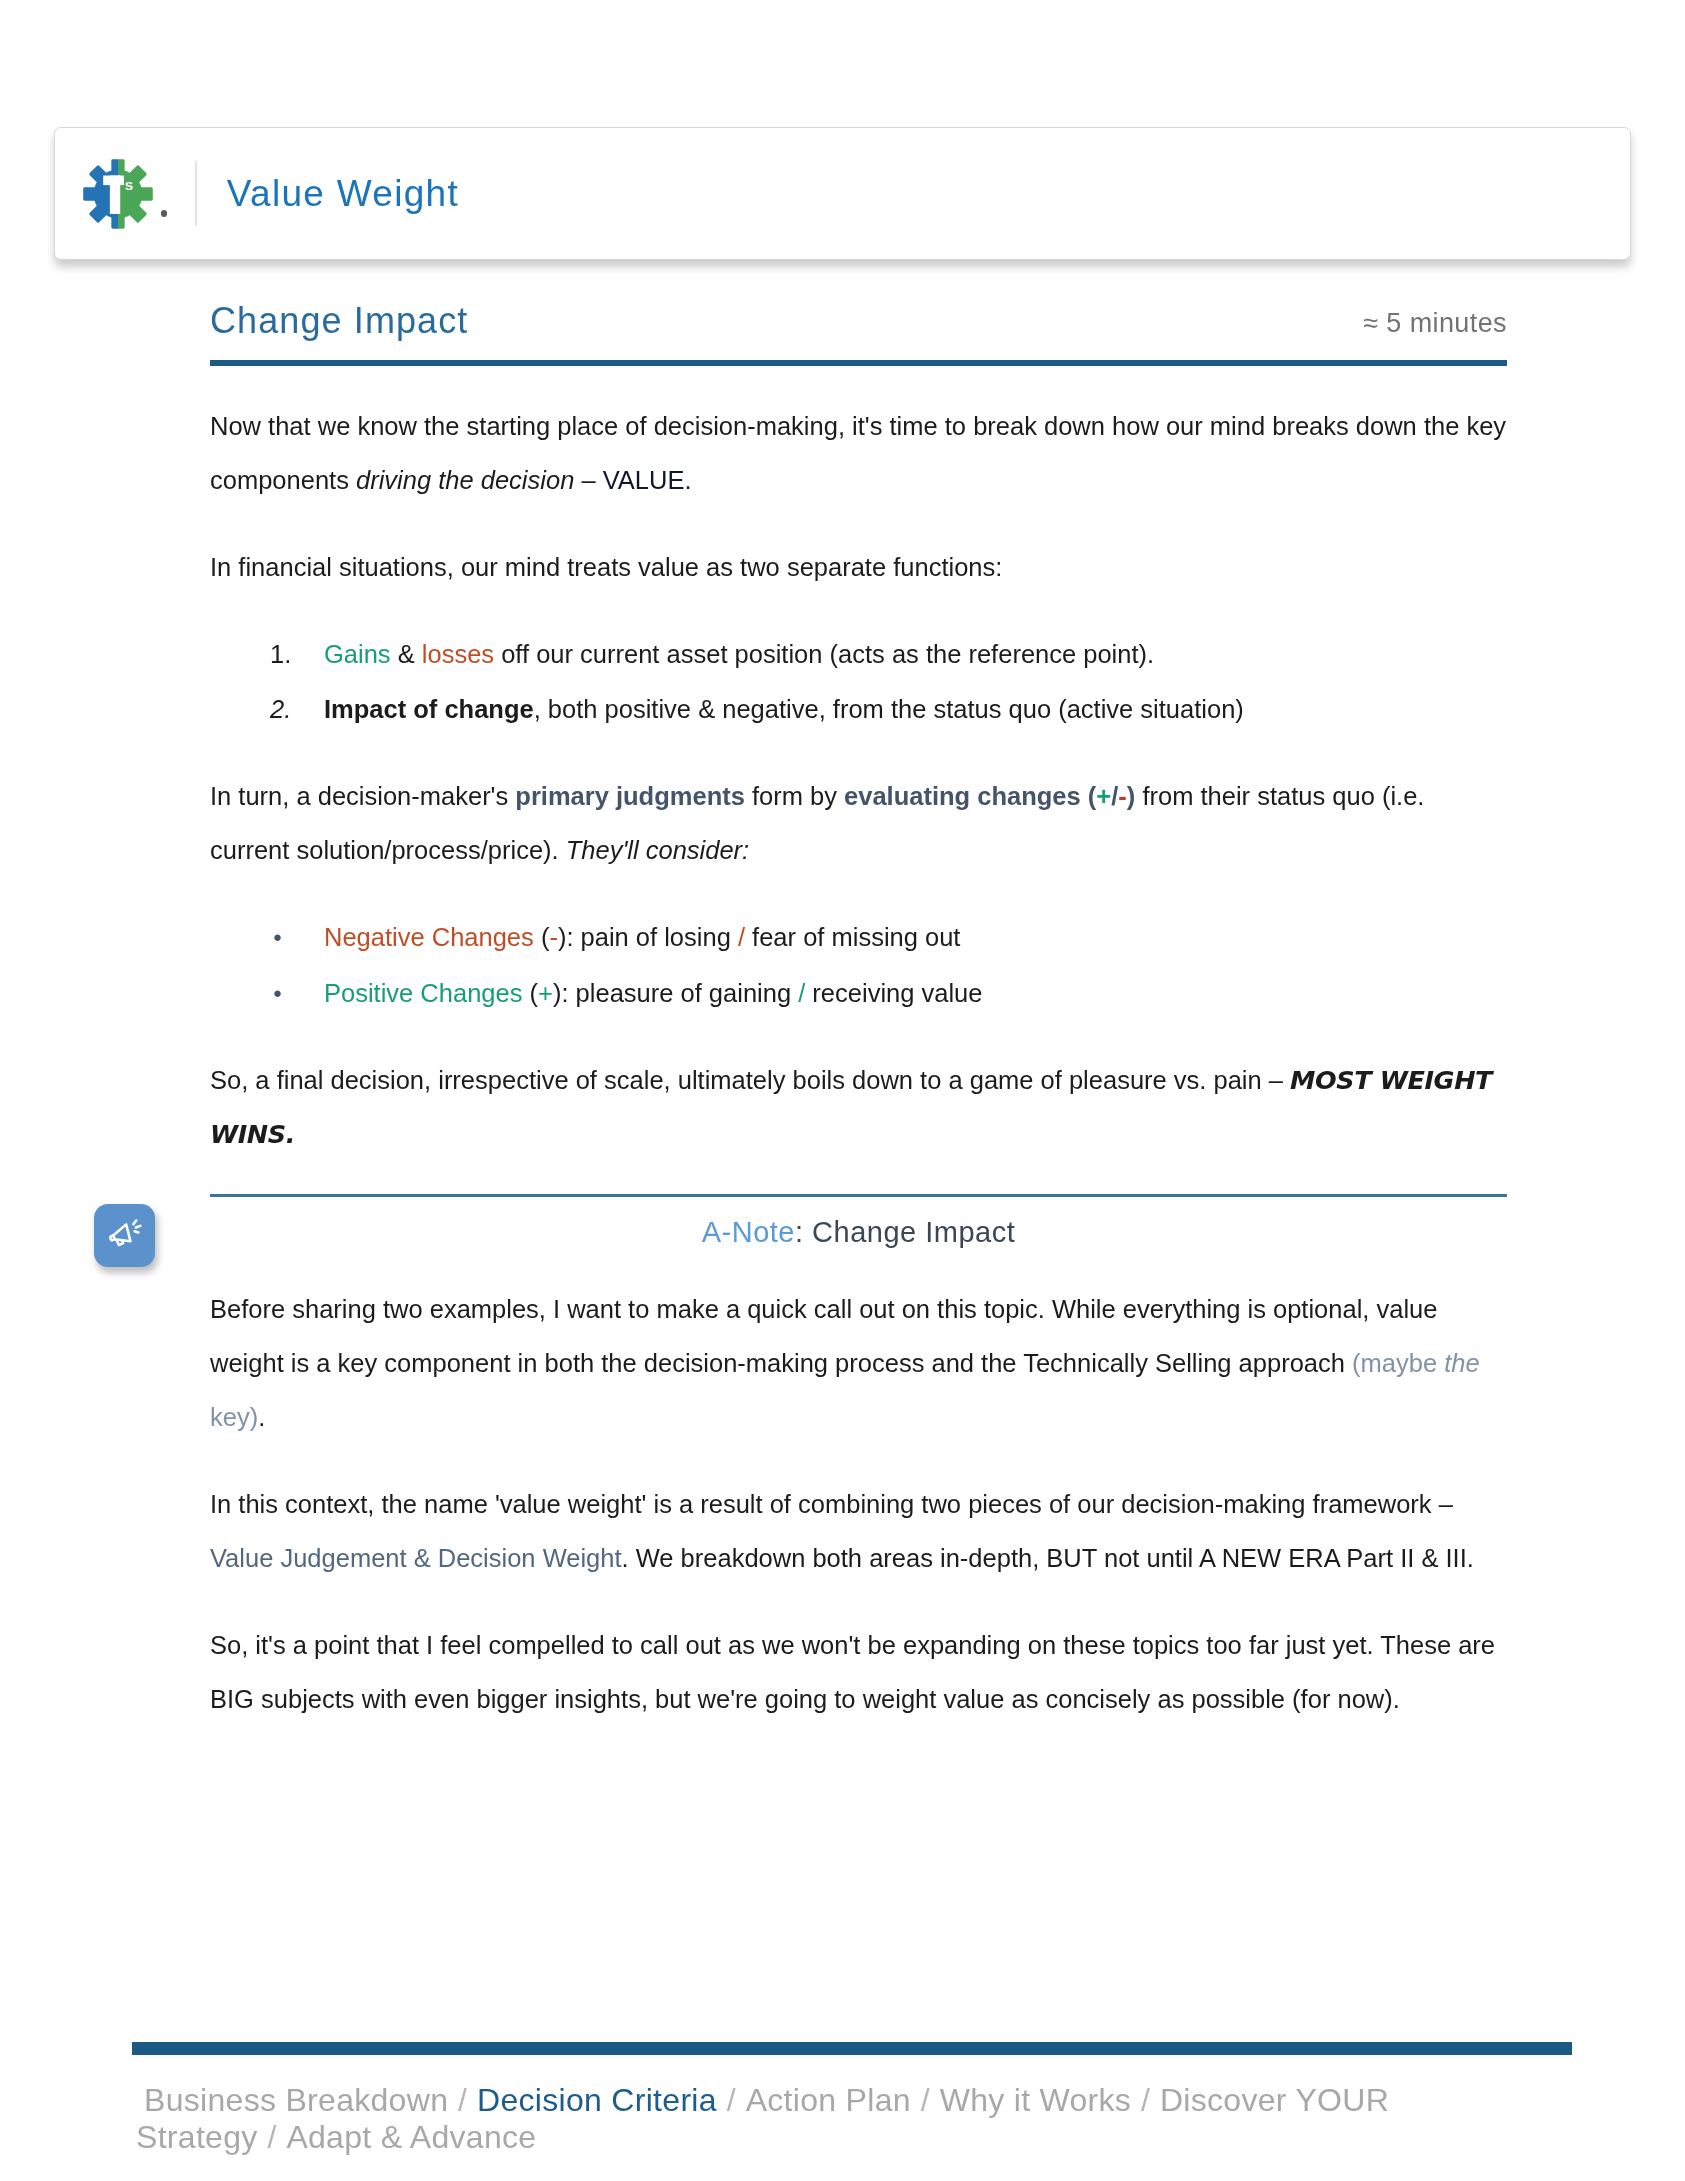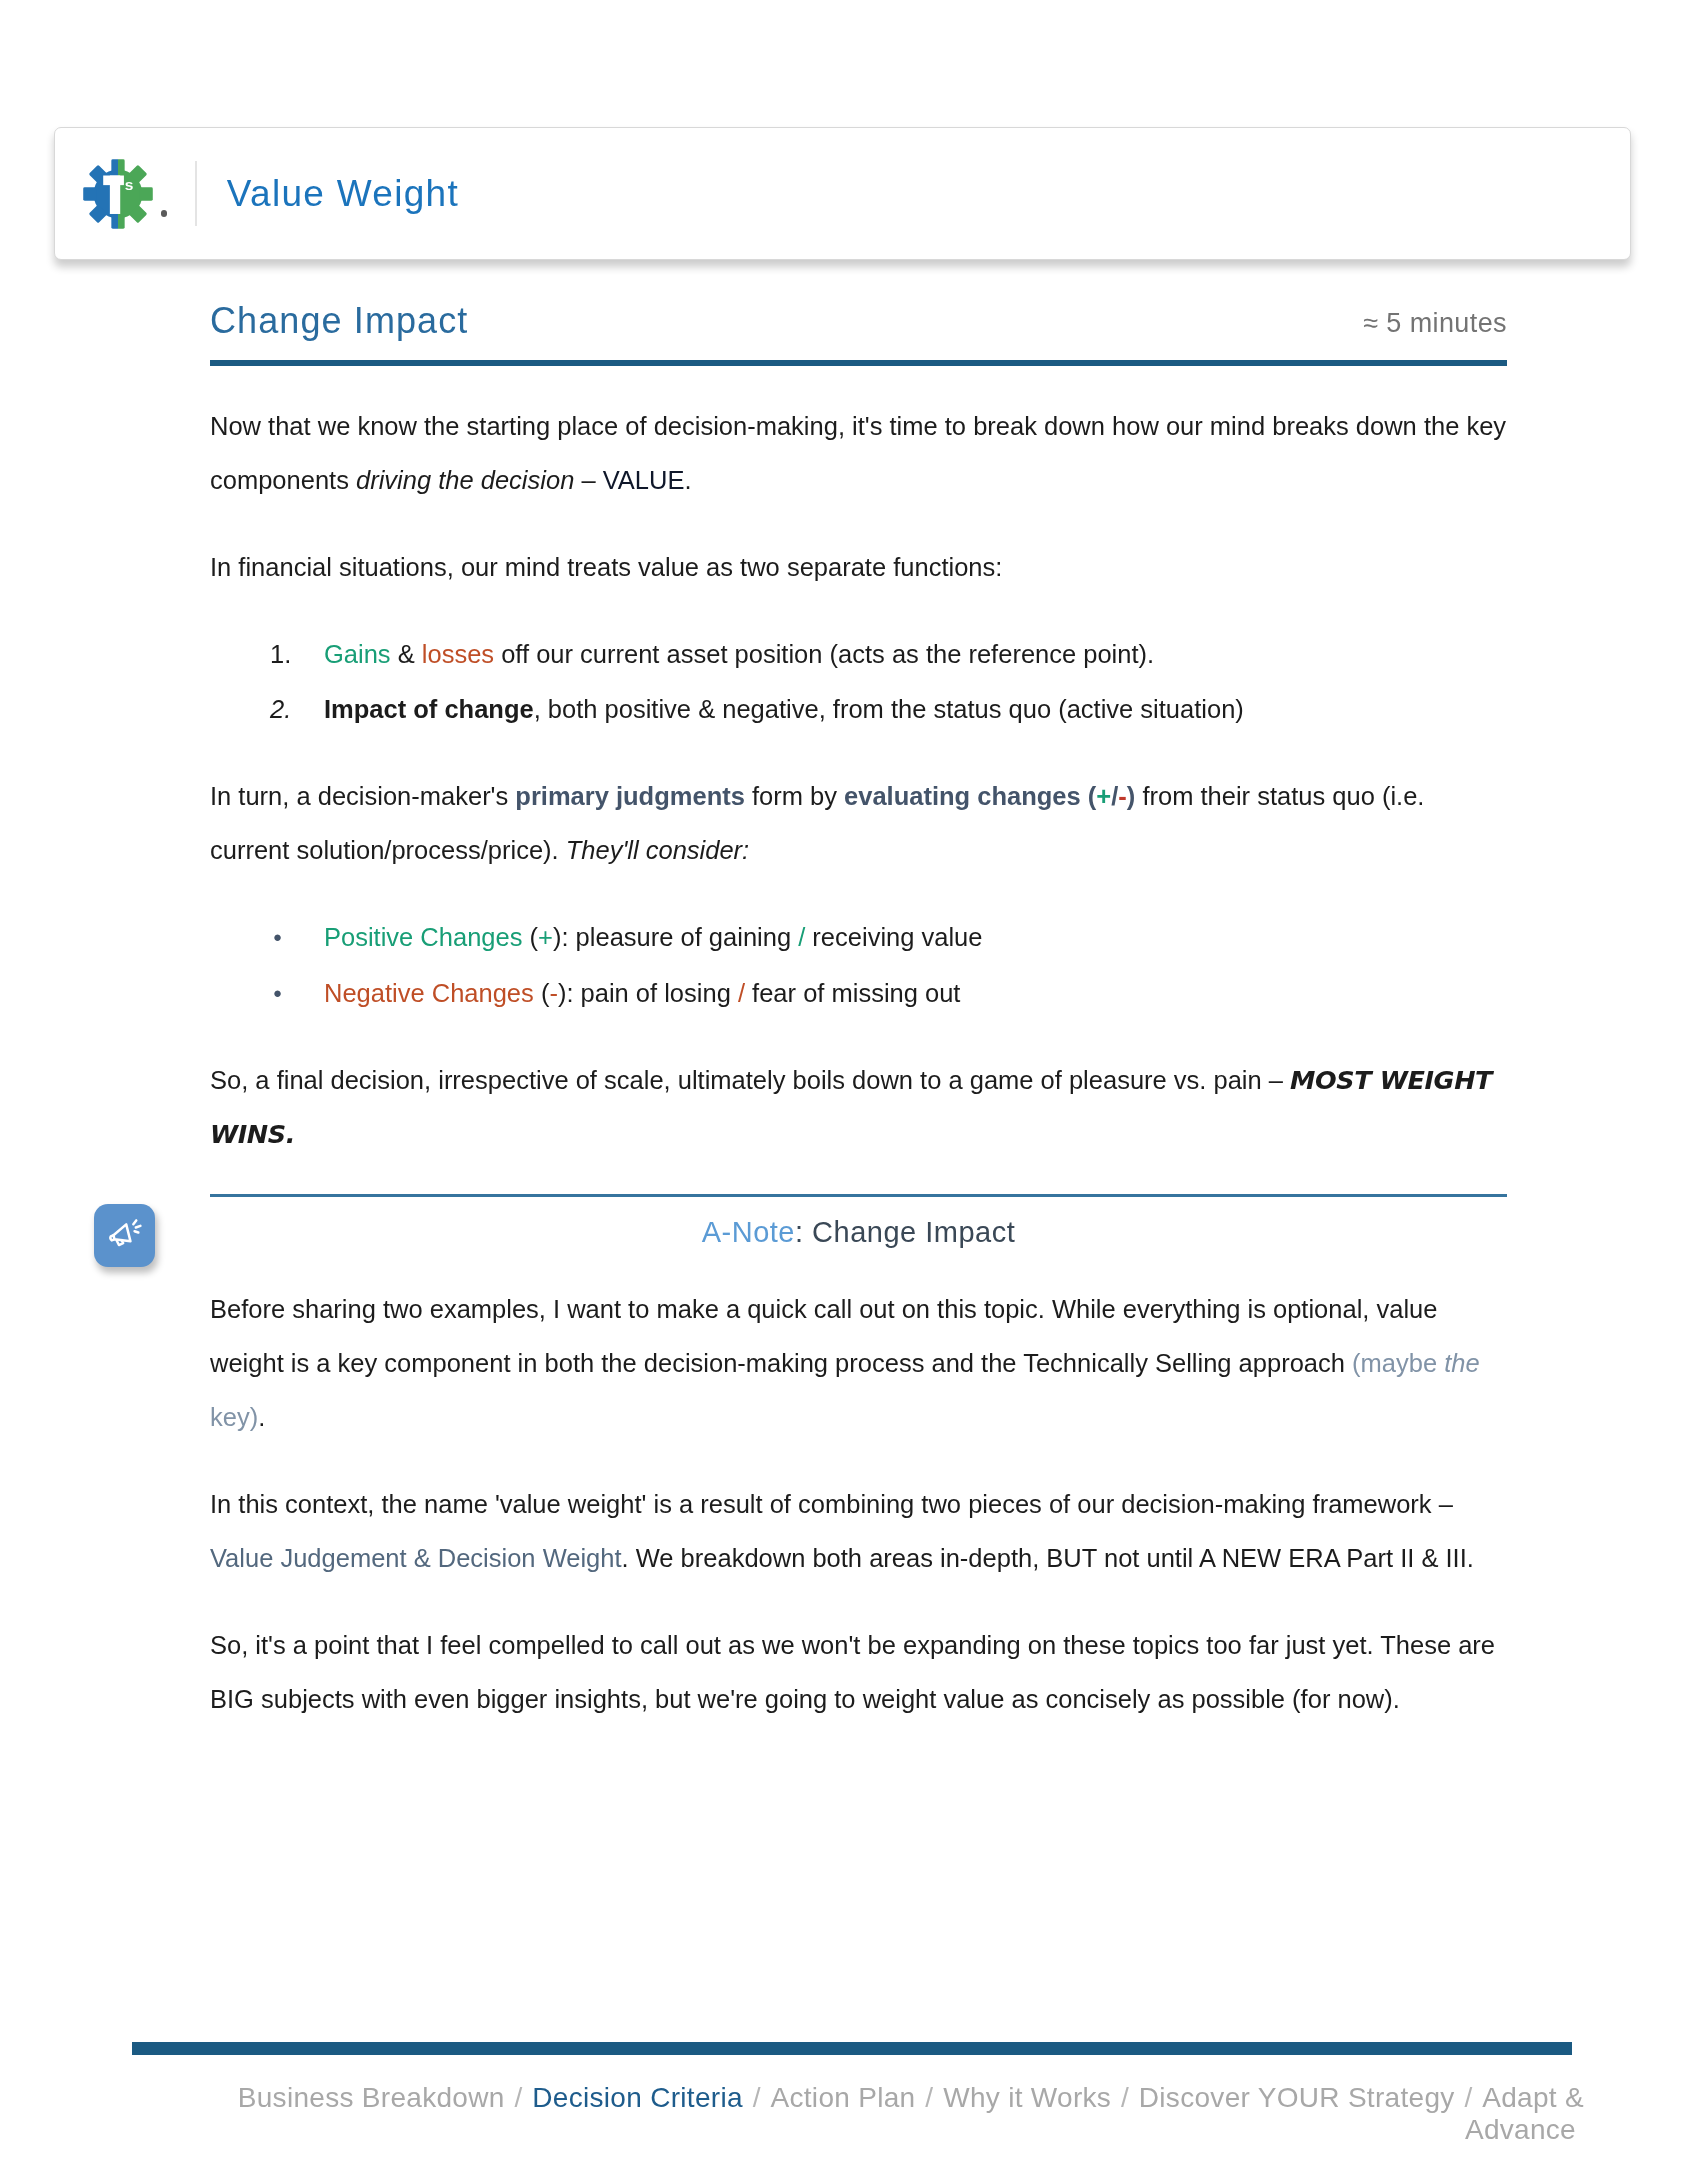--- a/index.html
+++ b/index.html
@@ -46,21 +46,21 @@
   .marker-text{font-weight:800;font-style:italic;letter-spacing:-0.4px;font-family:"DejaVu Sans",sans-serif;}
 
   
   h3.note-title{margin:17.6px 0 5.3px 0;font-size:29px;font-weight:500;letter-spacing:0.5px;color:#3a4856;position:relative;text-align:center;}
   .note-label{color:#5b9bd5;}
   .note-icon{position:absolute;left:-116px;top:-12.3px;width:61px;height:63px;background:#5b92cc;border-radius:14px;
     box-shadow:2.6px 5.3px 7px rgba(0,0,0,.25);display:flex;align-items:center;justify-content:center;}
 
   
   .footer-bar{position:absolute;left:132px;top:2042px;width:1440px;height:13px;background:#1b5a82;}
-  .crumbs{position:absolute;left:144px;top:2082px;width:1440px;text-align:right;font-size:28px;color:#a8a8a8;letter-spacing:0.3px;}
+  .crumbs{position:absolute;left:136px;top:2082px;width:1440px;text-align:left;font-size:32px;color:#a8a8a8;letter-spacing:0.3px;}
   .crumb{margin:0 8px;color:#a8a8a8;cursor:pointer;text-decoration:none;}
   .crumb.active{color:#1e5c8c;}
   .sep{color:#b6b6b6;margin:0 1.8px;}
 </style>
 </head>
 <body>
 
 <div>
 
   <header class="title-card">
@@ -114,22 +114,22 @@
         <span class="marker">1.</span><span class="green">Gains</span><span> &amp; </span><span class="orange">losses</span><span> off our current asset position (acts as the reference point).</span>
       </li>
       <li>
         <span class="marker italic">2.</span><span class="bold">Impact of change</span><span>, both positive &amp; negative, from the status quo (active situation)</span>
       </li>
     </ol>
 
     <p><span>In turn, a decision-maker's </span><span class="bslate">primary judgments</span><span> form by </span><span class="bslate">evaluating changes (</span><span class="bgreen">+</span><span class="bslate">/</span><span class="bred">-</span><span class="bslate">)</span><span> from their status quo (i.e. current solution/process/price). </span><span class="italic">They'll consider:</span></p>
 
     <ul class="dots">
+      <li><span class="orange">Negative Changes</span><span> (</span><span class="orange">-</span><span>): pain of losing </span><span class="orange">/</span><span> fear of missing out</span></li>
       <li><span class="green">Positive Changes</span><span> (</span><span class="green">+</span><span>): pleasure of gaining </span><span class="green">/</span><span> receiving value</span></li>
-      <li><span class="orange">Negative Changes</span><span> (</span><span class="orange">-</span><span>): pain of losing </span><span class="orange">/</span><span> fear of missing out</span></li>
     </ul>
 
     <p><span>So, a final decision, irrespective of scale, ultimately boils down to a game of pleasure vs. pain – </span><span class="marker-text">MOST WEIGHT WINS.</span></p>
 
     <hr class="thin">
 
     <h3 class="note-title">
       <span class="note-icon">
         <svg viewBox="0 0 48 48" width="40" height="40">
           <g transform="rotate(-14 24 26)">

